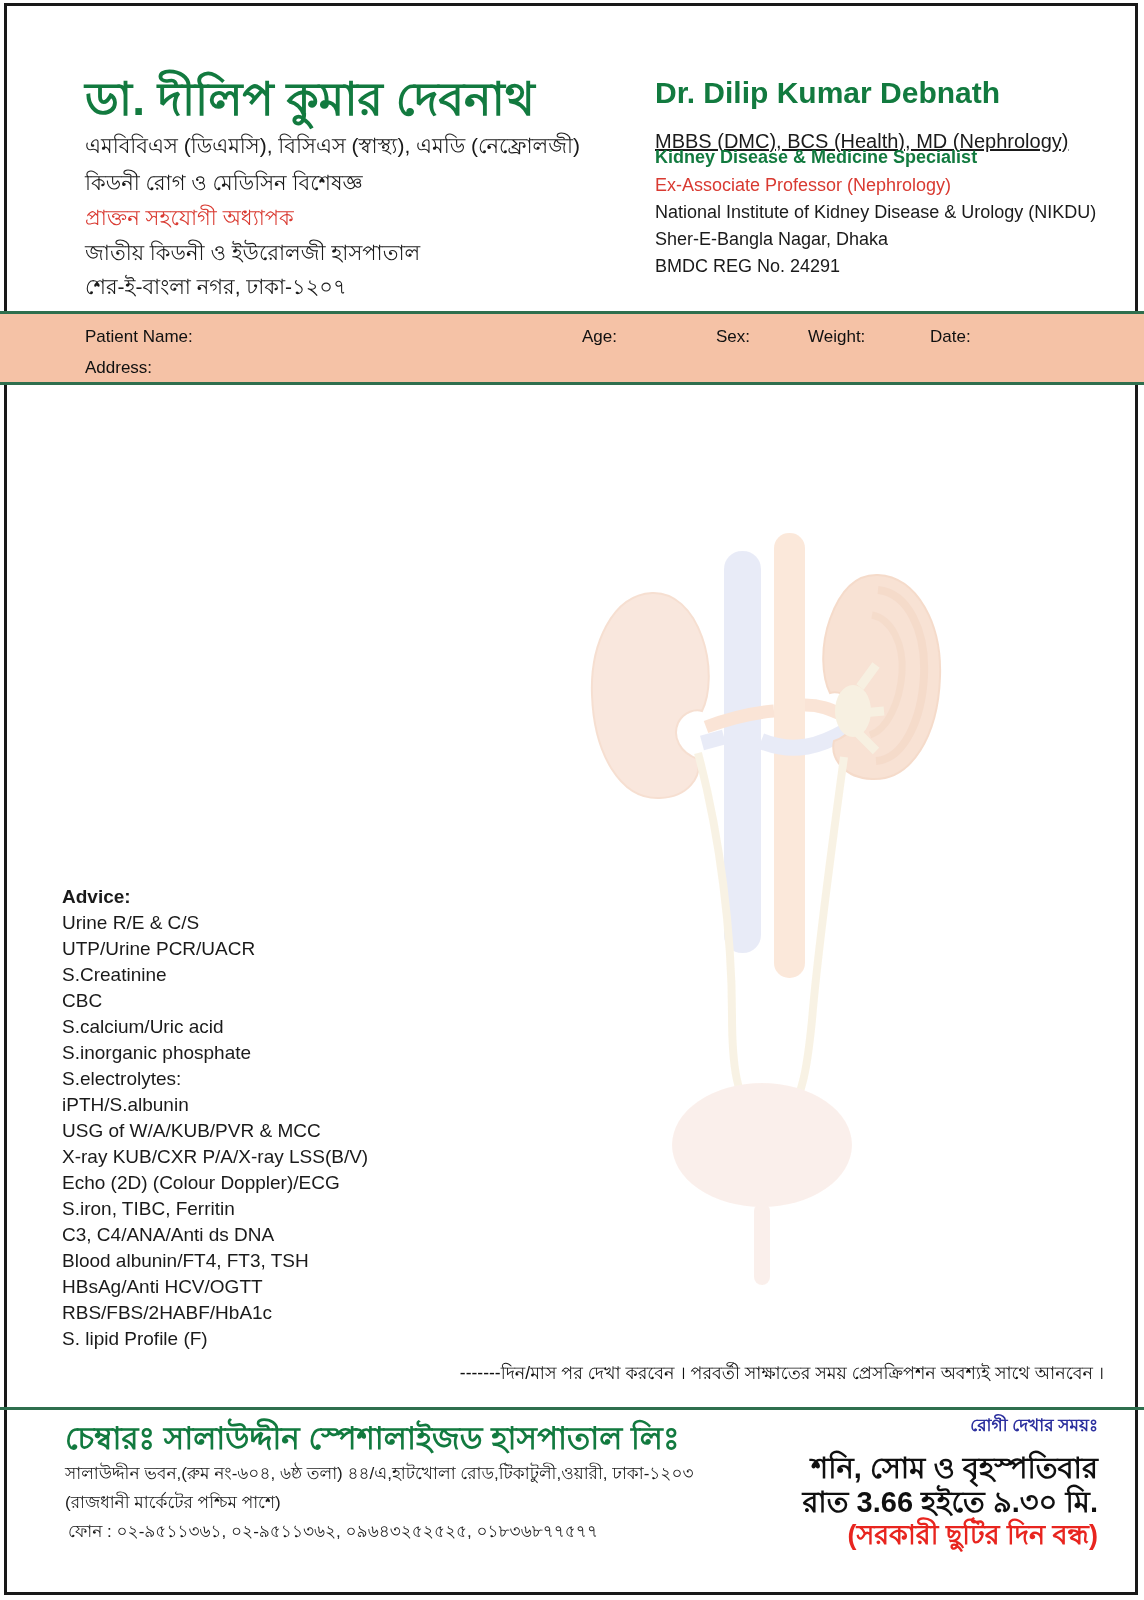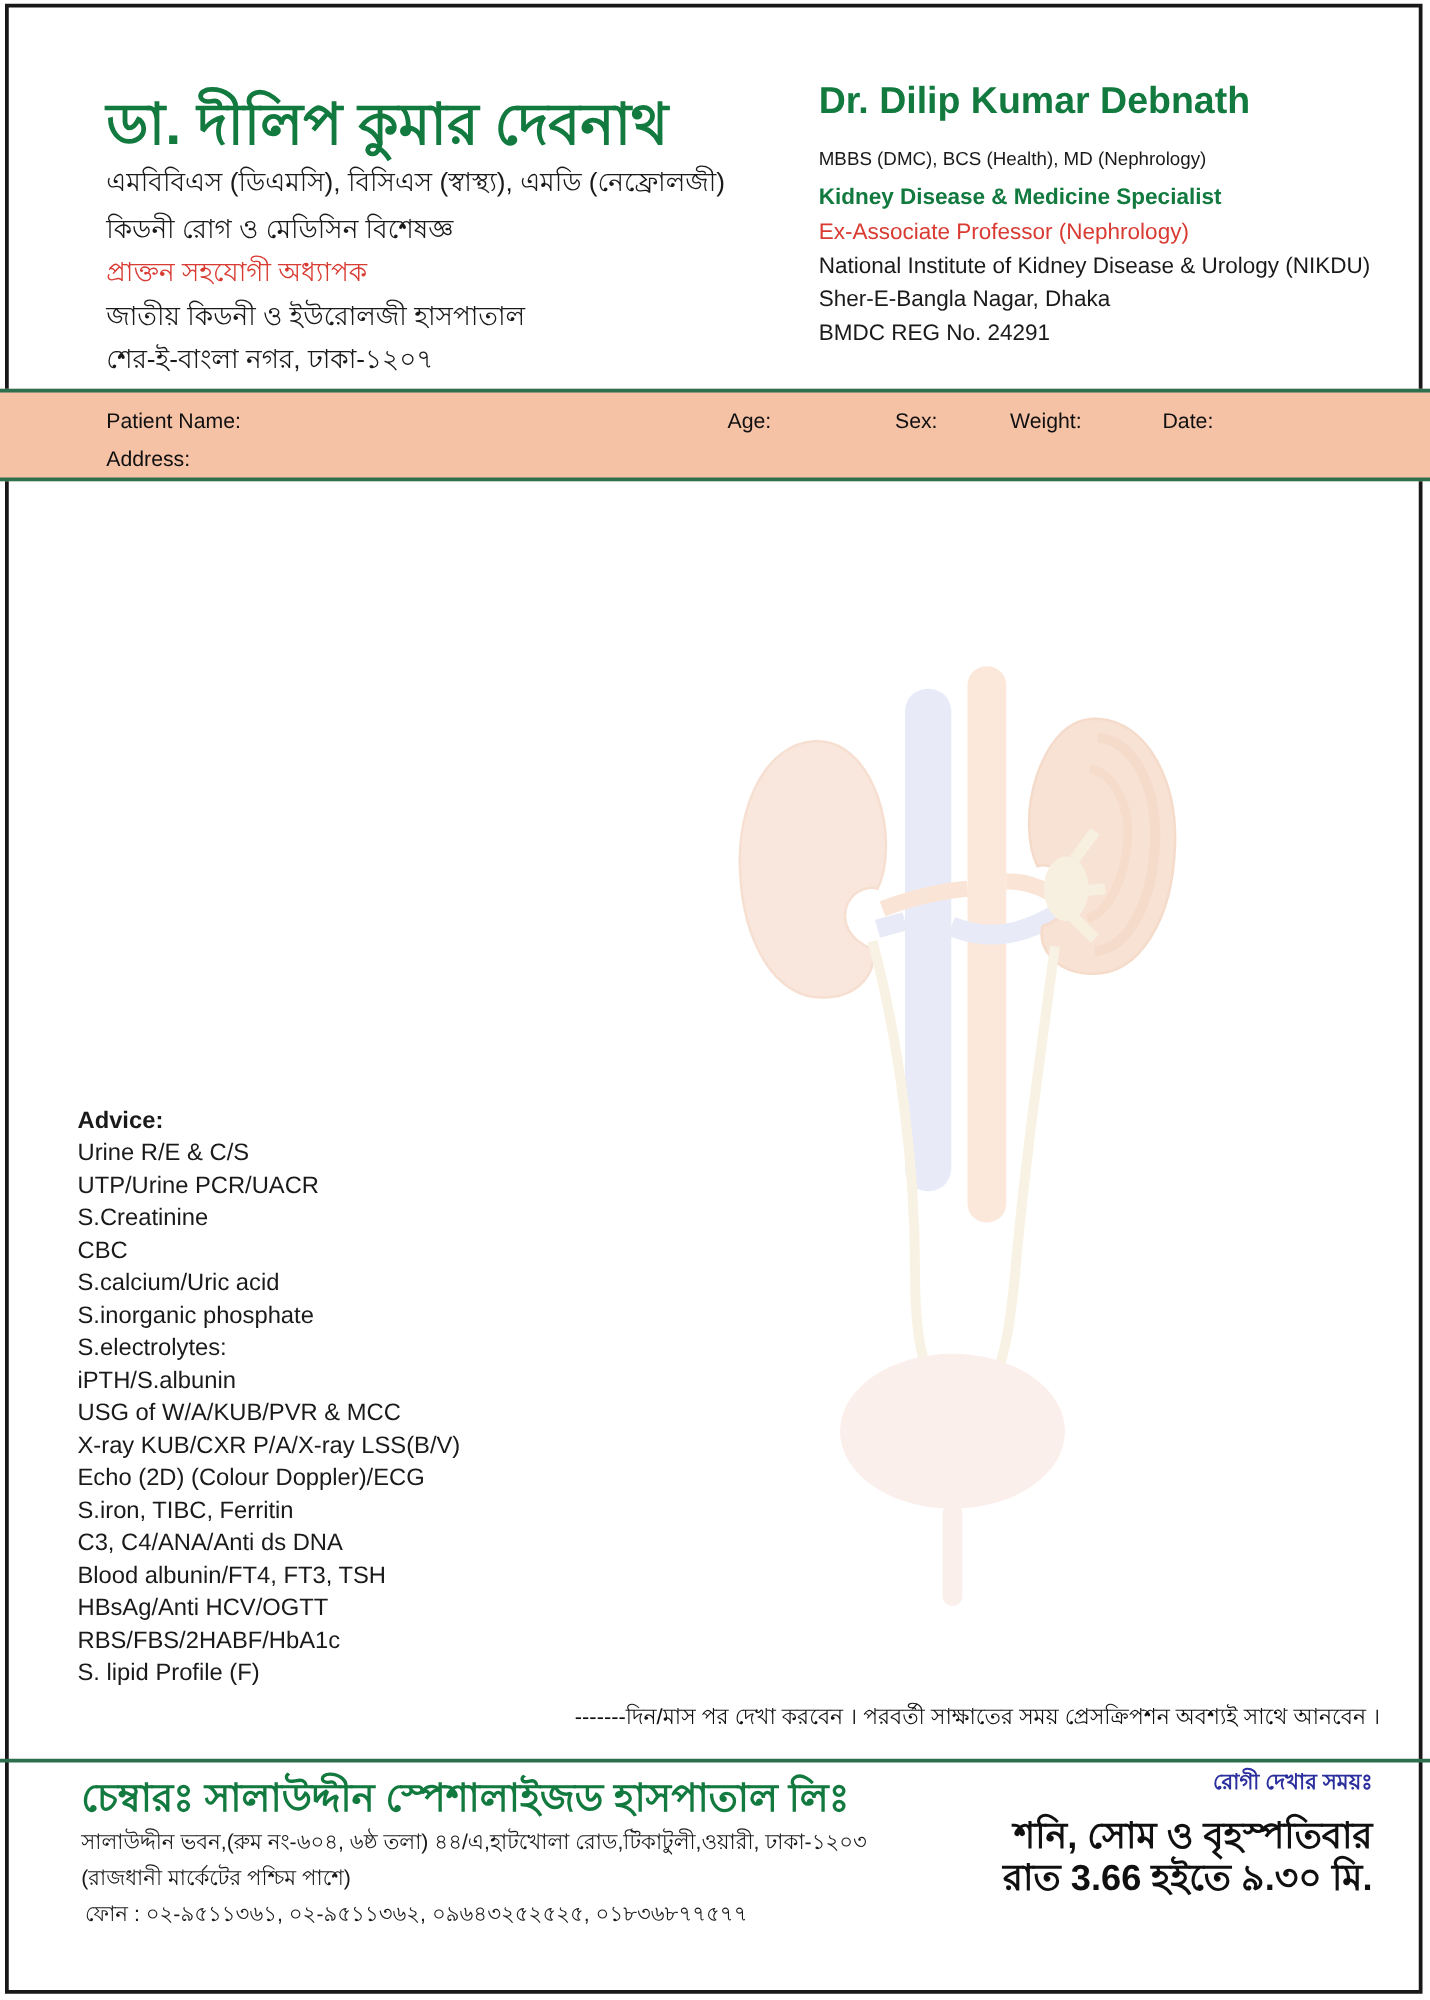--- a/index.html
+++ b/index.html
@@ -17,22 +17,22 @@
   .z { position:absolute; z-index:3; }
 
   
   .bn-name   { left:85px;  top:64px;  font-size:46px; font-weight:bold; color:#127a3f; }
   .bn-degree { left:85px;  top:130px; font-size:21px; }
   .bn-spec   { left:85px;  top:167px; font-size:21px; }
   .bn-ex     { left:85px;  top:202px; font-size:21px; color:#d93a31; }
   .bn-inst   { left:85px;  top:237px; font-size:21px; }
   .bn-addr   { left:85px;  top:271px; font-size:21px; }
 
-  .en-name   { left:655px; top:64px;  font-size:30px; font-weight:bold; color:#127a3f; }
-  .en-degree { left:655px; top:119px; font-size:15px; }
+  .en-name   { left:655px; top:76px;  font-size:30px; font-weight:bold; color:#127a3f; }
+  .en-degree { left:655px; top:130px; font-size:20px;text-decoration:underline; }
   .en-spec   { left:655px; top:147px; font-size:18px; font-weight:bold; color:#127a3f; }
   .en-ex     { left:655px; top:175px; font-size:18px; color:#d93a31; }
   .en-inst   { left:655px; top:202px; font-size:18px; }
   .en-addr   { left:655px; top:229px; font-size:18px; }
   .en-reg    { left:655px; top:256px; font-size:18px; }
 
   
   .patient-bar {
     position:absolute; left:0; right:0; top:311px; height:74px;
     background:#f5c2a6; border-top:3px solid #2e6f4e; border-bottom:3px solid #2e6f4e;
@@ -159,14 +159,15 @@
 
   <div class="footer-line"></div>
   <div class="z ft-title">চেম্বারঃ সালাউদ্দীন স্পেশালাইজড হাসপাতাল লিঃ</div>
   <div class="z ft-addr1">সালাউদ্দীন  ভবন,(রুম নং-৬০৪, ৬ষ্ঠ তলা) ৪৪/এ,হাটখোলা রোড,টিকাটুলী,ওয়ারী, ঢাকা-১২০৩</div>
   <div class="z ft-addr2">(রাজধানী মার্কেটের পশ্চিম পাশে)</div>
   <div class="z ft-phone">ফোন : ০২-৯৫১১৩৬১, ০২-৯৫১১৩৬২, ০৯৬৪৩২৫২৫২৫, ০১৮৩৬৮৭৭৫৭৭</div>
 
   <div class="z sch sch-title">রোগী দেখার সময়ঃ</div>
   <div class="z sch sch-days">শনি, সোম ও বৃহস্পতিবার</div>
   <div class="z sch sch-time">রাত 3.66 হইতে ৯.৩০ মি.</div>
+  <div class="z sch sch-closed">(সরকারী ছুটির দিন বন্ধ)</div>
 
 </div>
 
 </body></html>

